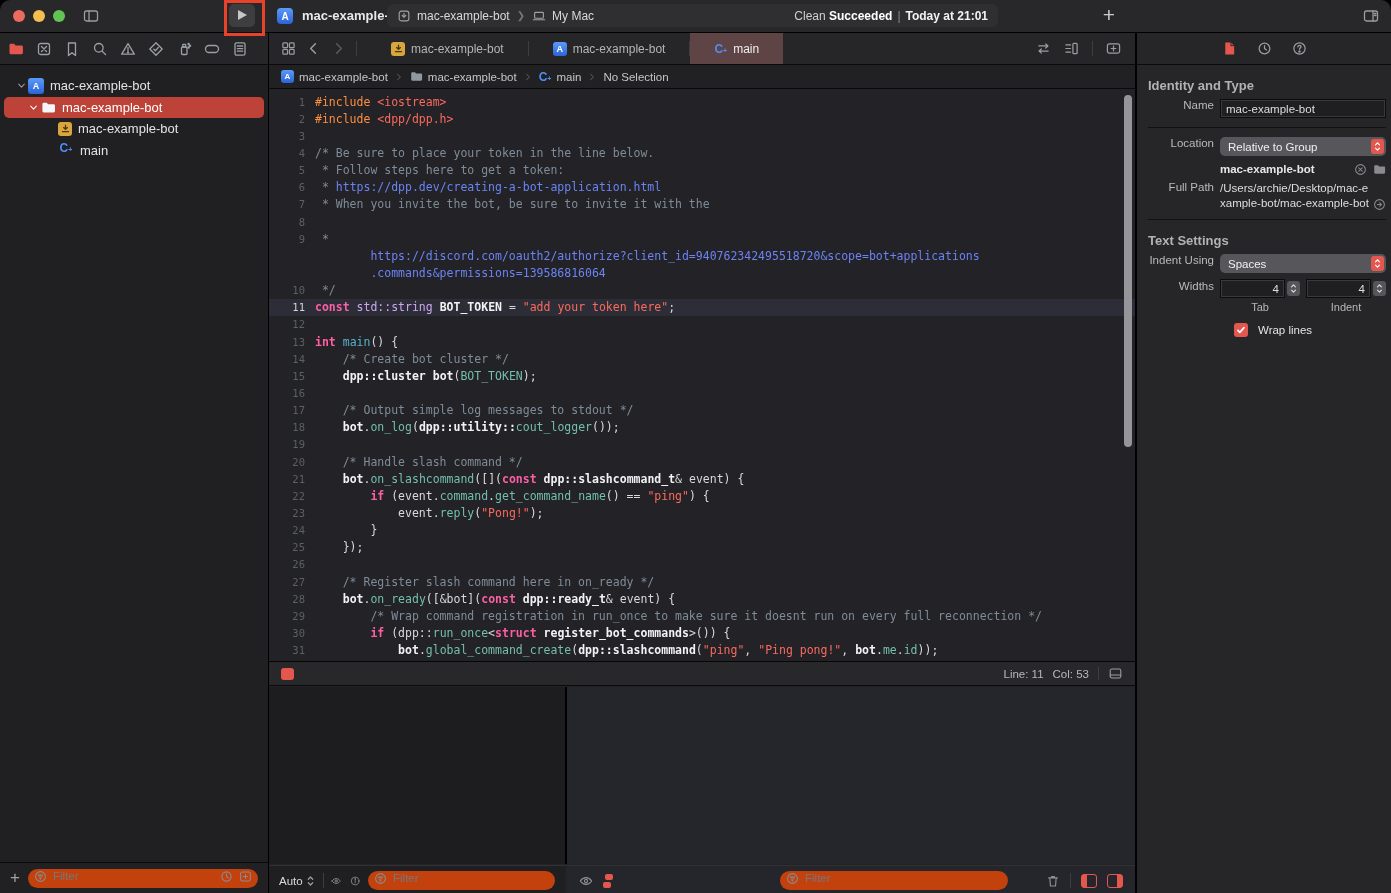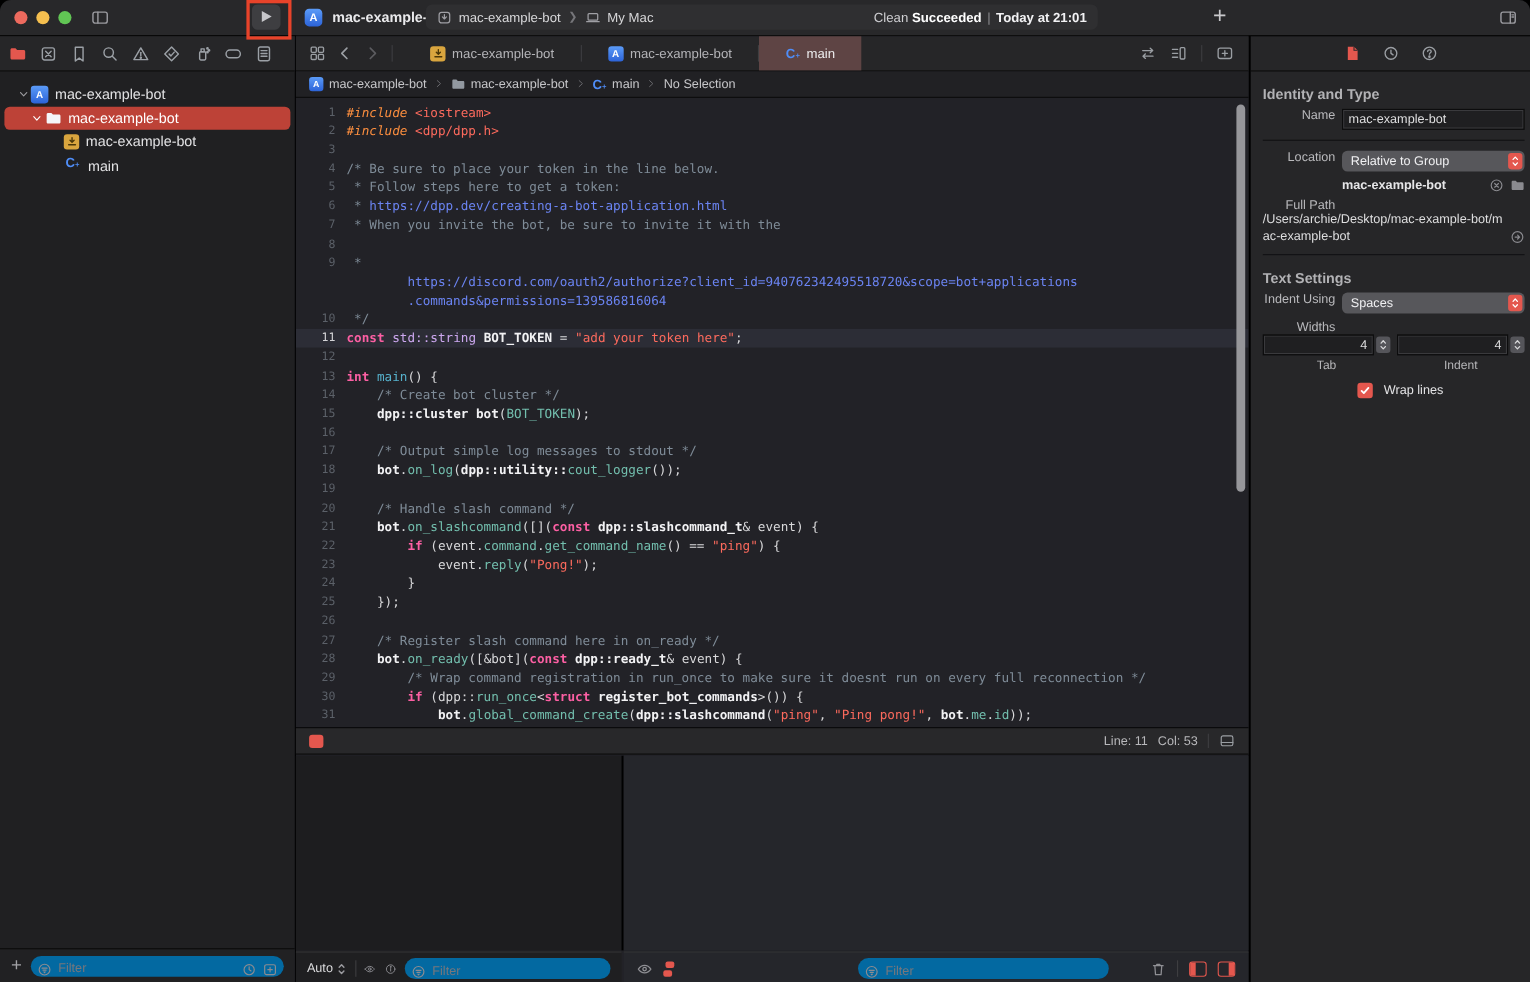--- a/index.html
+++ b/index.html
@@ -47,21 +47,21 @@
   .trow.selected{background:#bd4237;color:#fff;}
   .tchev{width:14px;flex:none;display:flex;align-items:center;justify-content:center;color:#9b9b9f;}
   .trow.selected .tchev{color:#fff;}
   .tchev svg{width:9px;height:9px;}
   .tic{width:16px;height:16px;flex:none;margin-right:6px;display:flex;align-items:center;justify-content:center;}
   .tic.folder-c{color:#b9bec6;}
   .trow.selected .tic.folder-c{color:#f4f6f9;}
   .tic svg{width:15px;height:15px;}
   .sidebar-bottom{position:absolute;left:0;bottom:0;width:268px;height:31px;background:#212123;border-top:1px solid #0a0a0b;display:flex;align-items:center;padding:0 10px;box-sizing:border-box;gap:8px;}
   .plus-btn{color:#a2a2a6;font-size:17px;font-weight:300;cursor:pointer;}
-  .pill{flex:1;height:19px;background:#0369a1;border-radius:10px;display:flex;align-items:flex-end;padding:0 6px;gap:4px;box-sizing:border-box;}
+  .pill{flex:1;height:19px;background:#c2410c;border-radius:10px;display:flex;align-items:flex-start;padding:0 6px;gap:4px;box-sizing:border-box;}
   .pill .pic{width:13px;height:13px;color:#8c8c91;flex:none;}
   .pill .pic svg{width:100%;height:100%;}
   .pill input{flex:1;min-width:20px;background:transparent;border:none;outline:none;color:#d8d8da;font-size:11.5px;}
   .pill input::placeholder{color:#77777c;}
   .pill .rt{margin-left:auto;display:flex;gap:6px;}
   
   .main{left:269px;width:866px;background:#222227;}
   .tabstrip{height:31px;background:#262628;border-bottom:1px solid #0a0a0b;display:flex;align-items:stretch;}
   .ts-left{display:flex;align-items:center;gap:10px;padding:0 10px 0 12px;}
   .gico{width:15px;height:15px;color:#9a9ea3;cursor:pointer;}
@@ -78,21 +78,21 @@
   .bc-ic{display:flex;align-items:center;}
   .bc-ic.folder-c{color:#9298a0;}
   .bc-ic svg{width:13px;height:13px;}
   
   .codearea{position:relative;height:572px;overflow:hidden;background:#222227;padding-top:4px;box-sizing:border-box;}
   .code-row{height:17.15px;display:flex;align-items:center;font-family:"DejaVu Sans Mono",monospace;font-size:11.5px;white-space:pre;}
   .code-row.current{background:#2c2d36;}
   .gut{flex:none;width:36px;text-align:right;padding-right:10px;color:#5b6068;font-size:10.5px;font-family:"DejaVu Sans Mono",monospace;}
   .code-row.current .gut{color:#d4d4d7;}
   .ctext{flex:1;overflow:hidden;}
-  .tk-d{color:#fd8f3f;font-style:italic;}
+  .tk-d{color:#fd8f3f;}
   .tk-h{color:#fc6a5d;}
   .tk-c{color:#7f8c98;}
   .tk-u{color:#6b84f2;}
   .tk-k{color:#fc5fa3;font-weight:bold;}
   .tk-t{color:#cda8f0;}
   .tk-b{color:#f2f2f4;font-weight:bold;}
   .tk-f{color:#56b1cc;}
   .tk-g{color:#73bfae;}
   .tk-s{color:#fc6a5d;}
   .tk-p{color:#d9d9db;}
@@ -127,21 +127,21 @@
   .rtog.rf::before{content:"";position:absolute;right:0;top:0;bottom:0;width:5px;background:#e4574e;}
   
   .inspector{left:1137px;width:254px;background:#262628;}
   .insp-tabs{height:31px;border-bottom:1px solid #0a0a0b;display:flex;align-items:center;justify-content:center;gap:20px;}
   .insp-tab{width:15px;height:15px;color:#9a9ea3;cursor:pointer;}
   .insp-tab.active{color:#e4574e;}
   .insp-tab svg{width:100%;height:100%;}
   .ipad{padding:0 5px 0 11px;}
   .ihead{font-size:13px;font-weight:bold;color:#b2b2b5;margin:13px 0 6px 0;}
   .irow{display:flex;align-items:flex-start;margin:6px 0;}
-  .irow.top{align-items:flex-start;flex-direction:column;}
+  .irow.top{align-items:flex-start;}
   .ilabel{flex:none;width:66px;text-align:right;margin-right:6px;font-size:11.5px;color:#b9b9bc;}
   .ictrl{flex:1;display:flex;align-items:center;min-width:0;}
   .ifield{flex:1;height:19px;background:#1f1f21;border:1px solid #0c0c0d;box-shadow:inset 0 0 0 1px #3a3a3d;color:#dededf;font-size:11.5px;padding:0 5px;box-sizing:border-box;outline:none;}
   .dropdown{flex:1;height:19px;background:#57575b;border-radius:5px;display:flex;align-items:center;padding:0 2px 0 8px;font-size:11.5px;color:#f0f0f2;cursor:pointer;position:relative;}
   .stepper{width:13px;height:15px;border-radius:3px;margin-left:auto;display:flex;align-items:center;justify-content:center;color:#fff;flex:none;}
   .stepper.red{background:#e4574e;}
   .stepper.gray{background:#55555a;margin-left:2px;color:#d9d9db;}
   .stepper svg{width:9px;height:11px;}
   .idiv{height:1px;background:#111113;margin:9px 0;}
   .groupval{font-size:11.5px;font-weight:bold;color:#e6e6e8;}

